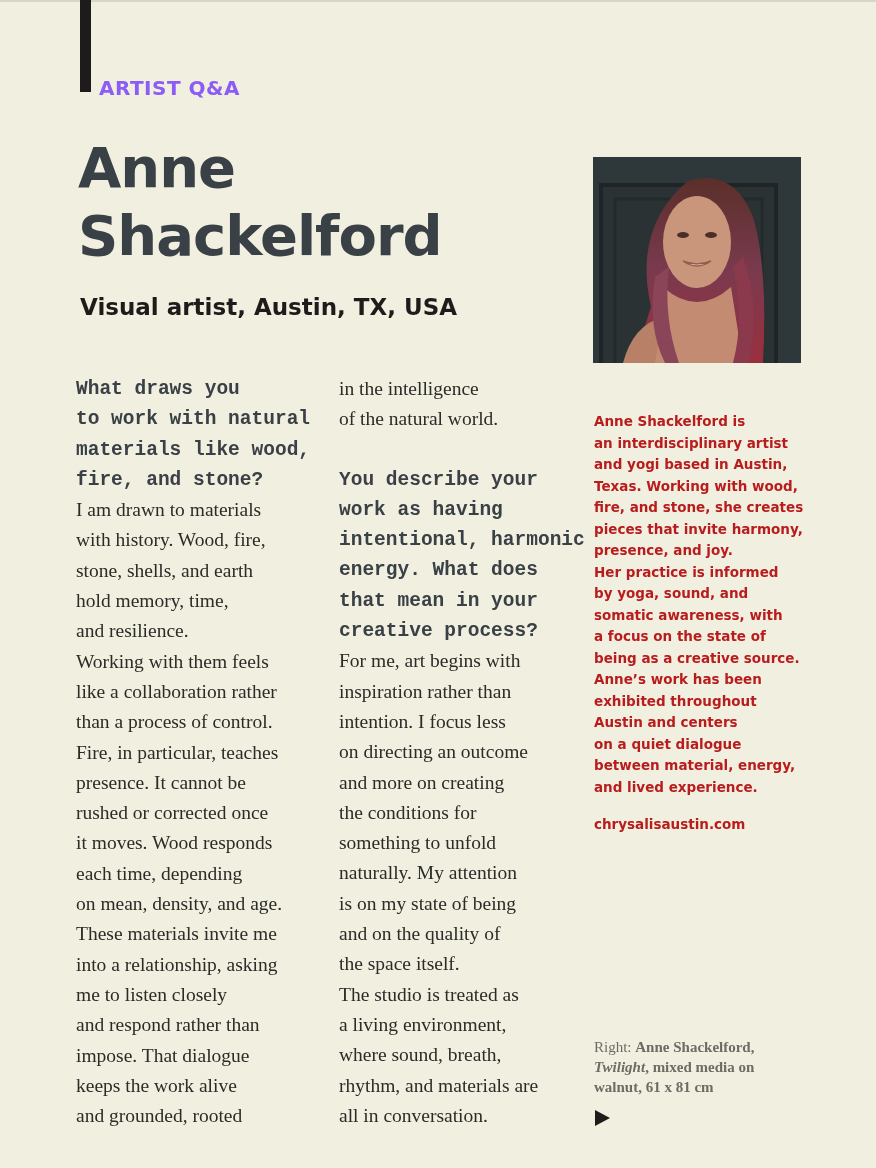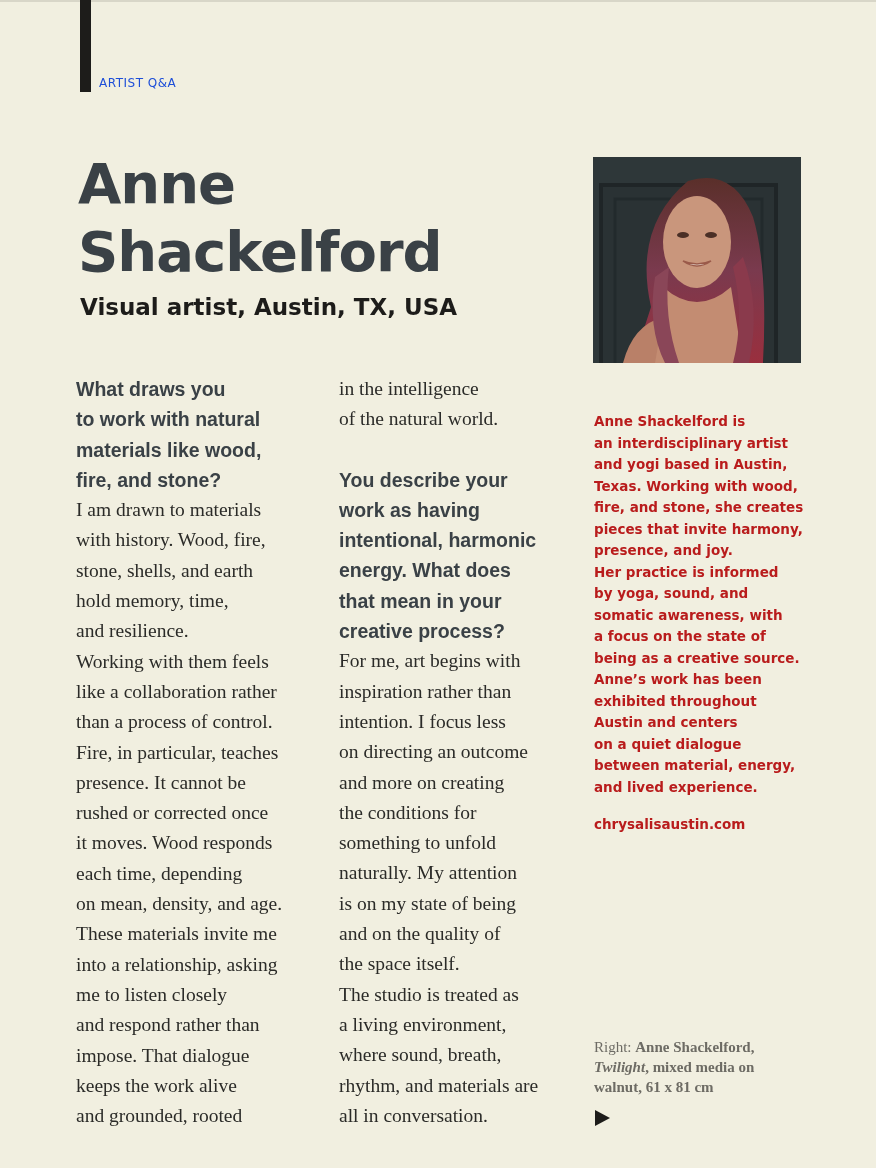--- a/index.html
+++ b/index.html
@@ -7,42 +7,42 @@
     width: 876px; height: 1168px; overflow: hidden;
     background: #f1efe0;
     position: relative;
     font-family: "Liberation Serif", serif;
     color: #2b2b28;
   }
   .topline { position: absolute; left: 0; top: 0; width: 876px; height: 2px; background: #d8d6c8; }
   .vbar { position: absolute; left: 80px; top: 0; width: 11px; height: 92px; background: #1d1c1a; }
   .kicker {
     position: absolute; left: 99px; top: 76px;
-    font-family: "DejaVu Sans", sans-serif; font-weight: normal;
-    font-size: 12px; letter-spacing: 0.5px; color: #1d4ed8;
+    font-family: "DejaVu Sans", sans-serif; font-weight: bold;
+    font-size: 20px; letter-spacing: 0.5px; color: #8b5cf6;
   }
   .title {
-    position: absolute; left: 78px; top: 150px;
+    position: absolute; left: 78px; top: 134px;
     font-family: "DejaVu Sans", sans-serif; font-weight: bold;
     font-size: 56px; line-height: 68px; color: #3a4146; letter-spacing: -1px;
   }
   .subtitle {
     position: absolute; left: 80px; top: 294px;
     font-family: "DejaVu Sans", sans-serif; font-weight: bold;
     font-size: 23px; color: #1d1c1a;
   }
   .photo {
     position: absolute; left: 593px; top: 157px; width: 208px; height: 206px;
     overflow: hidden; background: #2f3a3d;
   }
   .col { position: absolute; top: 374px; }
   .col1 { left: 76px; width: 250px; }
   .col2 { left: 339px; width: 250px; }
   .q {
-    font-family: Liberation Sans, sans-serif; font-weight: bold;
+    font-family: Liberation Mono, monospace; font-weight: bold;
     font-size: 19.5px; line-height: 30.3px; color: #3a4146;
   }
   .p { font-size: 19.5px; line-height: 30.3px; color: #2b2b28; }
   .gap { height: 30px; }
   .sidebar {
     position: absolute; left: 594px; top: 411px; width: 225px;
     font-family: "DejaVu Sans", sans-serif; font-weight: bold;
     font-size: 13.5px; line-height: 21.5px; color: #b91c1c;
   }
   .sidebar .url { margin-top: 16px; }

